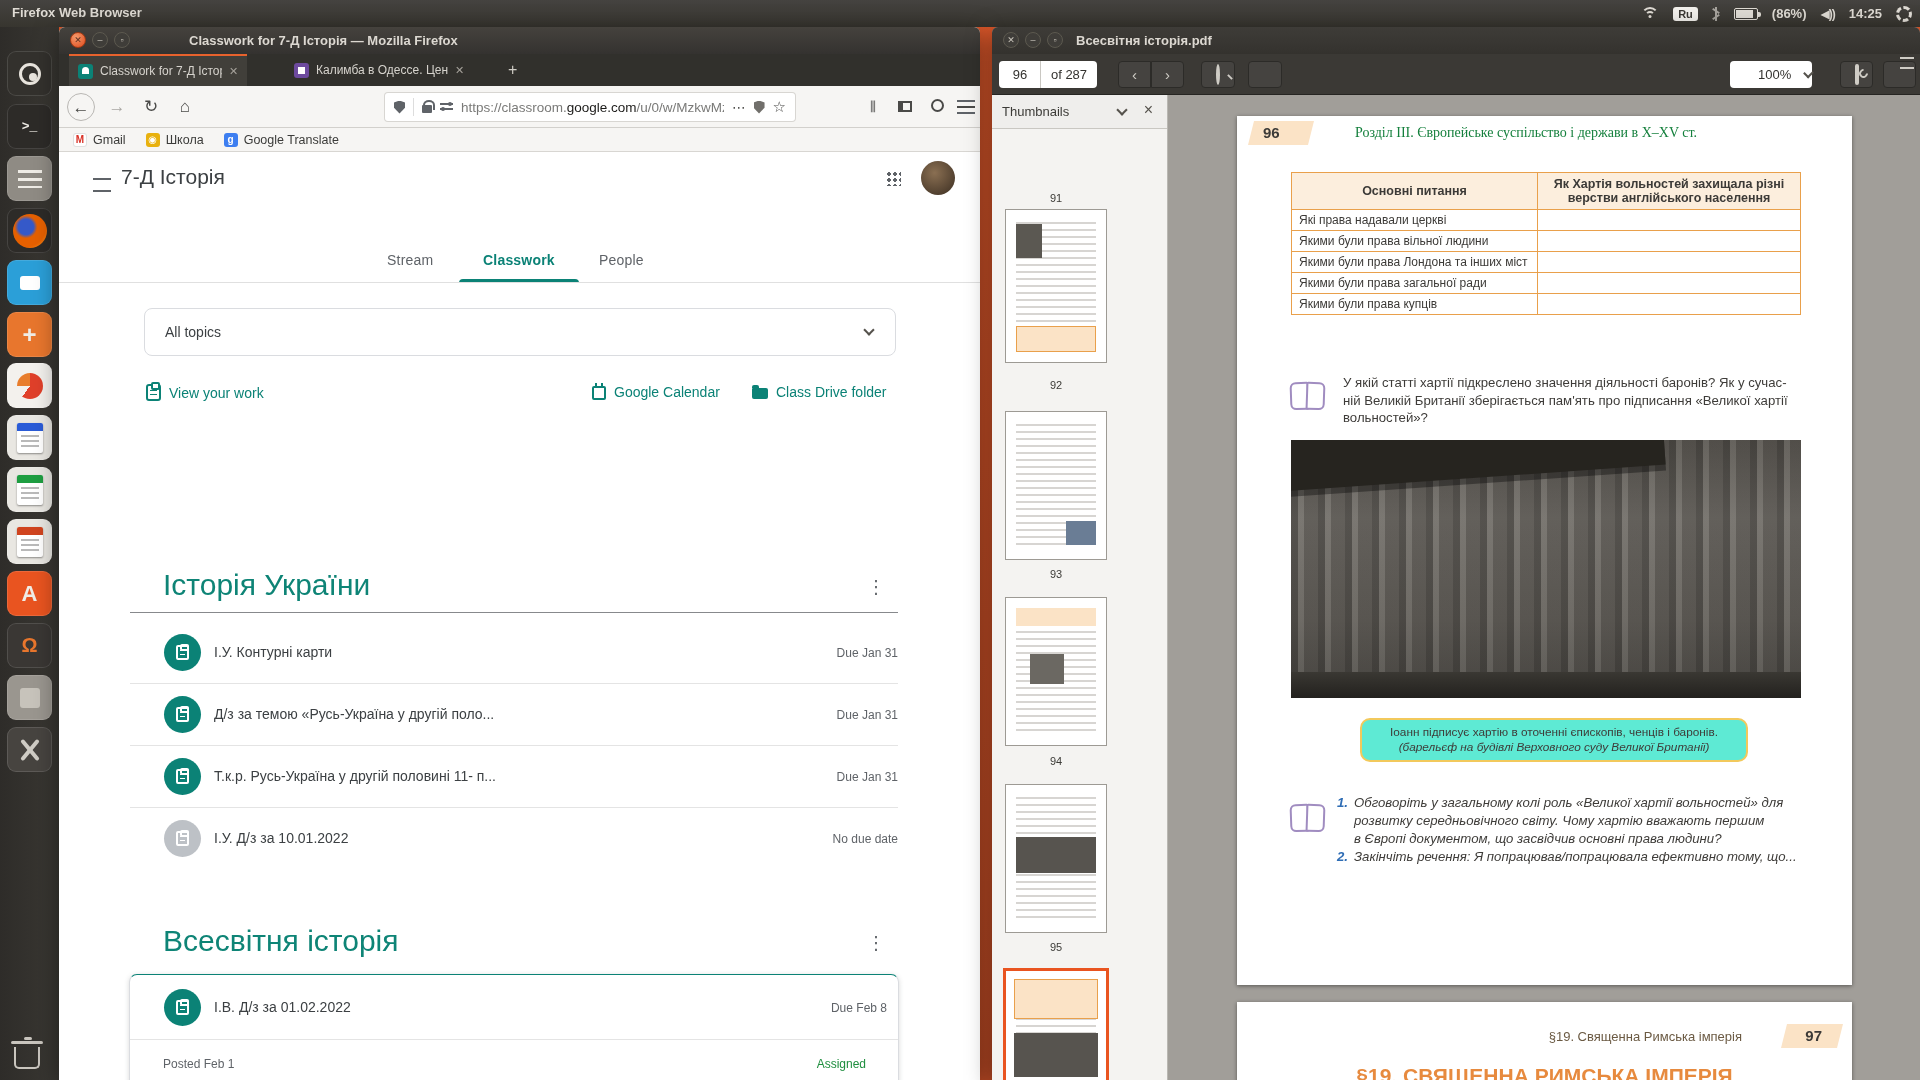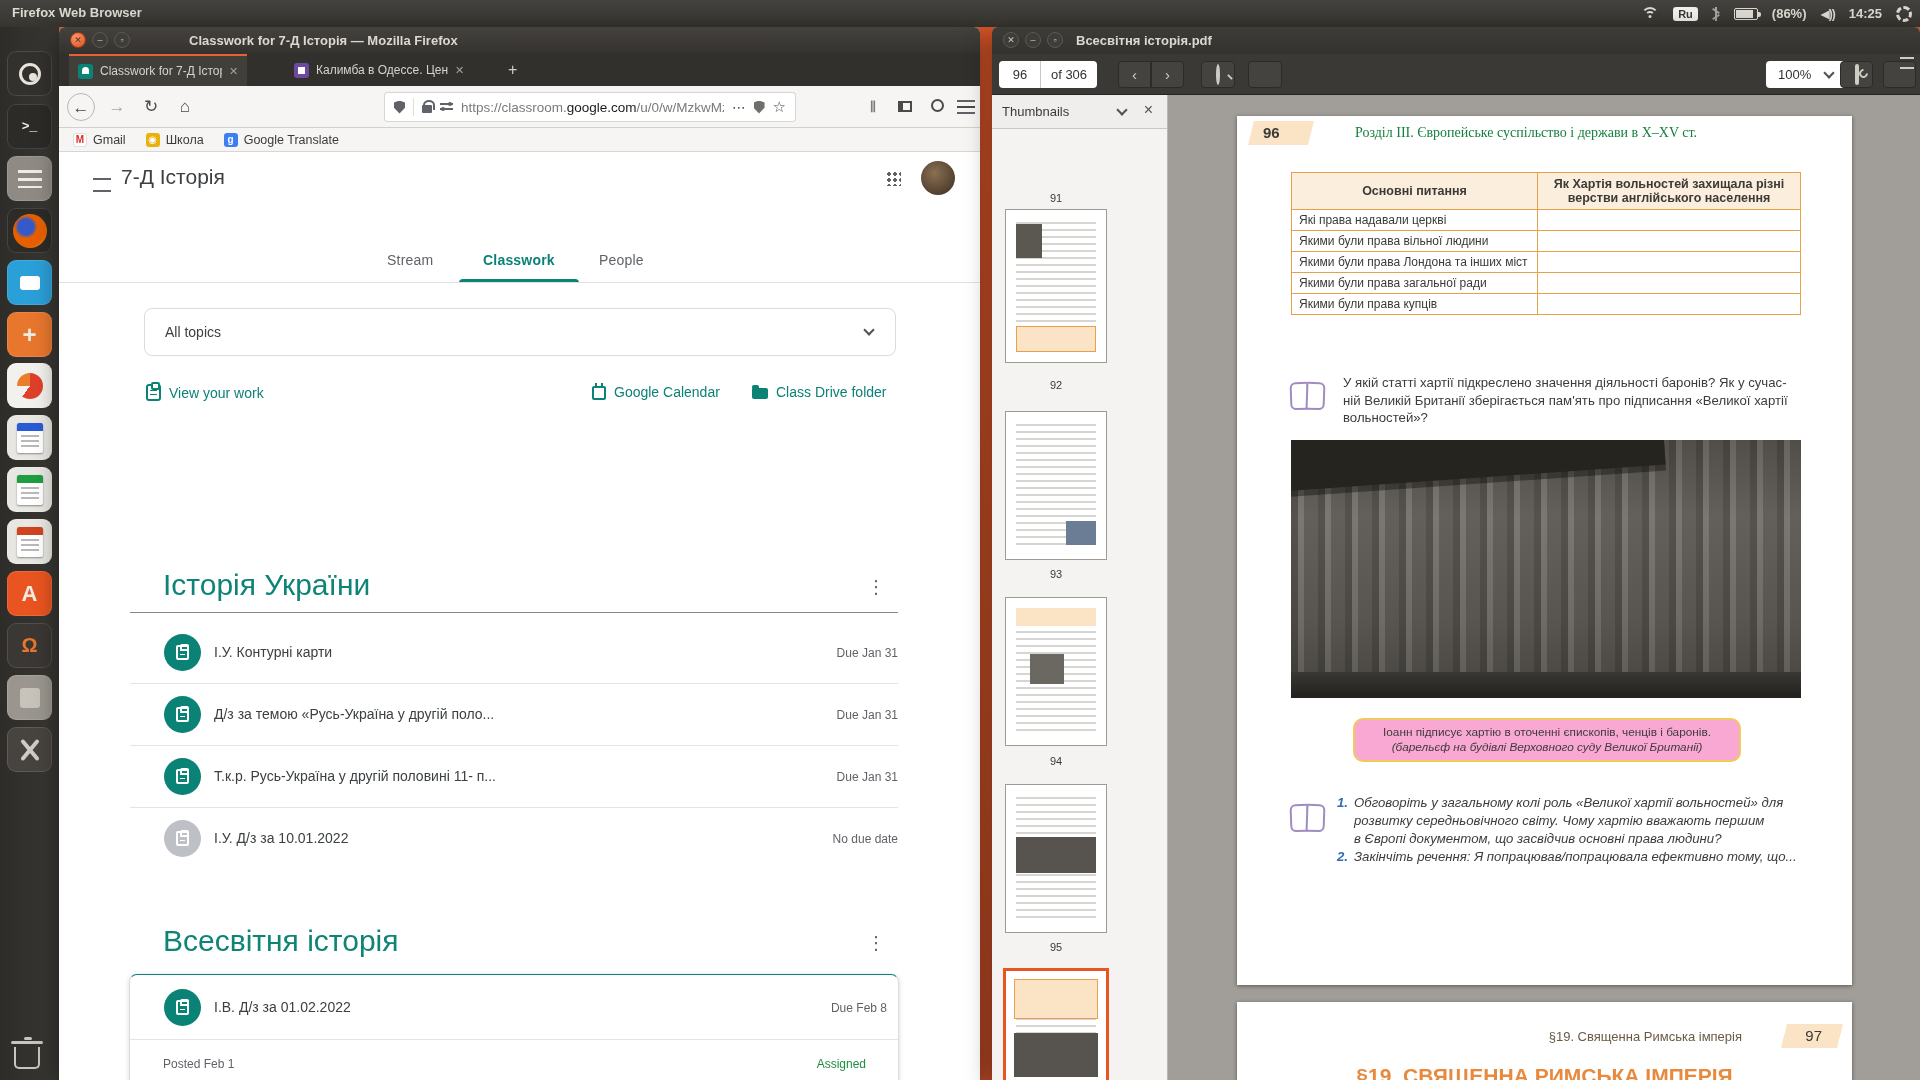--- a/index.html
+++ b/index.html
@@ -130,21 +130,21 @@
   .bookic { position:absolute; width:36px; height:34px; }
   .bookic::before,.bookic::after { content:""; position:absolute; top:4px; width:15px; height:24px; border:2px solid #a08cc0; background:#fff; }
   .bookic::before{ left:1px; border-radius:6px 2px 2px 6px; transform:rotate(-2deg); }
   .bookic::after{ left:17px; border-radius:2px 6px 6px 2px; transform:rotate(2deg); }
   .qtext { font-size:13.2px; color:#3e3c39; line-height:17.5px; white-space:pre-line; text-align:justify; }
   .photo { position:absolute; background:
       repeating-linear-gradient(90deg, rgba(20,18,16,.28) 0 7px, rgba(235,230,222,.10) 7px 13px, rgba(60,56,52,.22) 13px 27px),
       linear-gradient(180deg,#57544f 0%, #6e6b66 30%, #605d58 70%, #4a4844 100%); overflow:hidden; }
   .photo .cornice { position:absolute; left:-10px; top:-22px; width:75%; height:60px; background:#26241f; transform:rotate(-4deg); box-shadow:0 6px 0 rgba(0,0,0,.35); }
   .photo .ledge { position:absolute; left:0; right:0; bottom:0; height:26px; background:linear-gradient(#3a3833,#23211e); }
-  .capbox { position:absolute; background:#f9a8d4; border:2px solid #f2c95c; border-radius:10px; text-align:center; font-size:11.8px; color:#3e3c39; padding:5px 8px; line-height:15px; }
+  .capbox { position:absolute; background:#5eead4; border:2px solid #f2c95c; border-radius:10px; text-align:center; font-size:11.8px; color:#3e3c39; padding:5px 8px; line-height:15px;margin-left:7px; }
   .tasks { font-size:13.2px; font-style:italic; color:#3e3c39; line-height:18px; }
   .tasknum { color:#2f6db5; font-weight:bold; }
   .taskline { white-space:pre-line; text-align:justify; }
 </style>
 </head>
 <body>
 
 <div class="topbar">
   <span class="apptitle">Firefox Web Browser</span>
   <div class="tray">
@@ -356,26 +356,26 @@
 
 <div class="win" style="left:992px;top:27px;width:928px;height:1053px;background:#a19e99">
   <div class="titlebar" style="background:linear-gradient(#3e3c38,#34322e)">
     <span class="wbtn gray" style="left:11px">✕</span>
     <span class="wbtn gray" style="left:33px">–</span>
     <span class="wbtn gray" style="left:55px">▫</span>
     <span class="wtitle" style="left:84px">Всесвітня історія.pdf</span>
   </div>
   <div class="pdfbar">
     <span class="pill" style="left:7px;width:42px;justify-content:center;box-shadow:inset -1px 0 0 #c9c7c2;border-radius:4px 0 0 4px">96</span>
-    <span class="pill" style="left:49px;width:56px;justify-content:center;border-radius:0 4px 4px 0">of 306</span>
+    <span class="pill" style="left:49px;width:56px;justify-content:center;border-radius:0 4px 4px 0">of 287</span>
     <span class="dkbtn" style="left:126px;width:33px;border-radius:4px 0 0 4px">‹</span>
     <span class="dkbtn" style="left:159px;width:33px;border-radius:0 4px 4px 0">›</span>
     <span class="dkbtn" style="left:209px;width:34px"><span class="mag"></span></span>
     <span class="dkbtn" style="left:256px;width:34px"><span class="listic"></span></span>
-    <span class="pill" style="left:774px;width:82px;padding-left:12px">
+    <span class="pill" style="left:738px;width:82px;padding-left:28px">
         <span>100%</span>
         <span class="chevD"></span>
       </span>
     <span class="dkbtn" style="left:848px;width:33px"><span class="annot"></span></span>
     <span class="dkbtn" style="left:891px;width:33px"><span class="hamlight"></span></span>
   </div>
 
   <div class="thumbpanel">
     <div class="abs" style="left:0;right:0;top:0;height:34px;background:#efeeec;border-bottom:1px solid #c9c7c2">
       <span class="abs" style="left:10px;top:9px;font-size:13px;color:#3c3b37">Thumbnails</span>
@@ -474,17 +474,17 @@
         <div style="display:flex;gap:6px">
             <span class="tasknum">2.</span>
             <span class="taskline">Закінчіть речення: Я попрацював/попрацювала ефективно тому, що...</span>
           </div>
       </div>
     </div>
 
     <div class="page" style="top:907px;height:90px">
       <span class="abs" style="right:110px;top:27px;font-size:13px;color:#6b5a43">§19. Священна Римська імперія</span>
       <span class="badge96" style="right:12px;top:22px;width:56px;height:24px"></span>
-      <span class="abs" style="right:30px;top:25px;font-size:15px;font-weight:normal;color:#3c3a37">97</span>
+      <span class="abs" style="right:30px;top:25px;font-size:15px;font-weight:bold;color:#3c3a37">97</span>
       <span class="abs" style="left:0;right:0;top:62px;text-align:center;font-size:21px;font-weight:bold;color:#e78a3e">§19. СВЯЩЕННА РИМСЬКА ІМПЕРІЯ</span>
     </div>
   </div>
 </div>
 
 </body></html>

